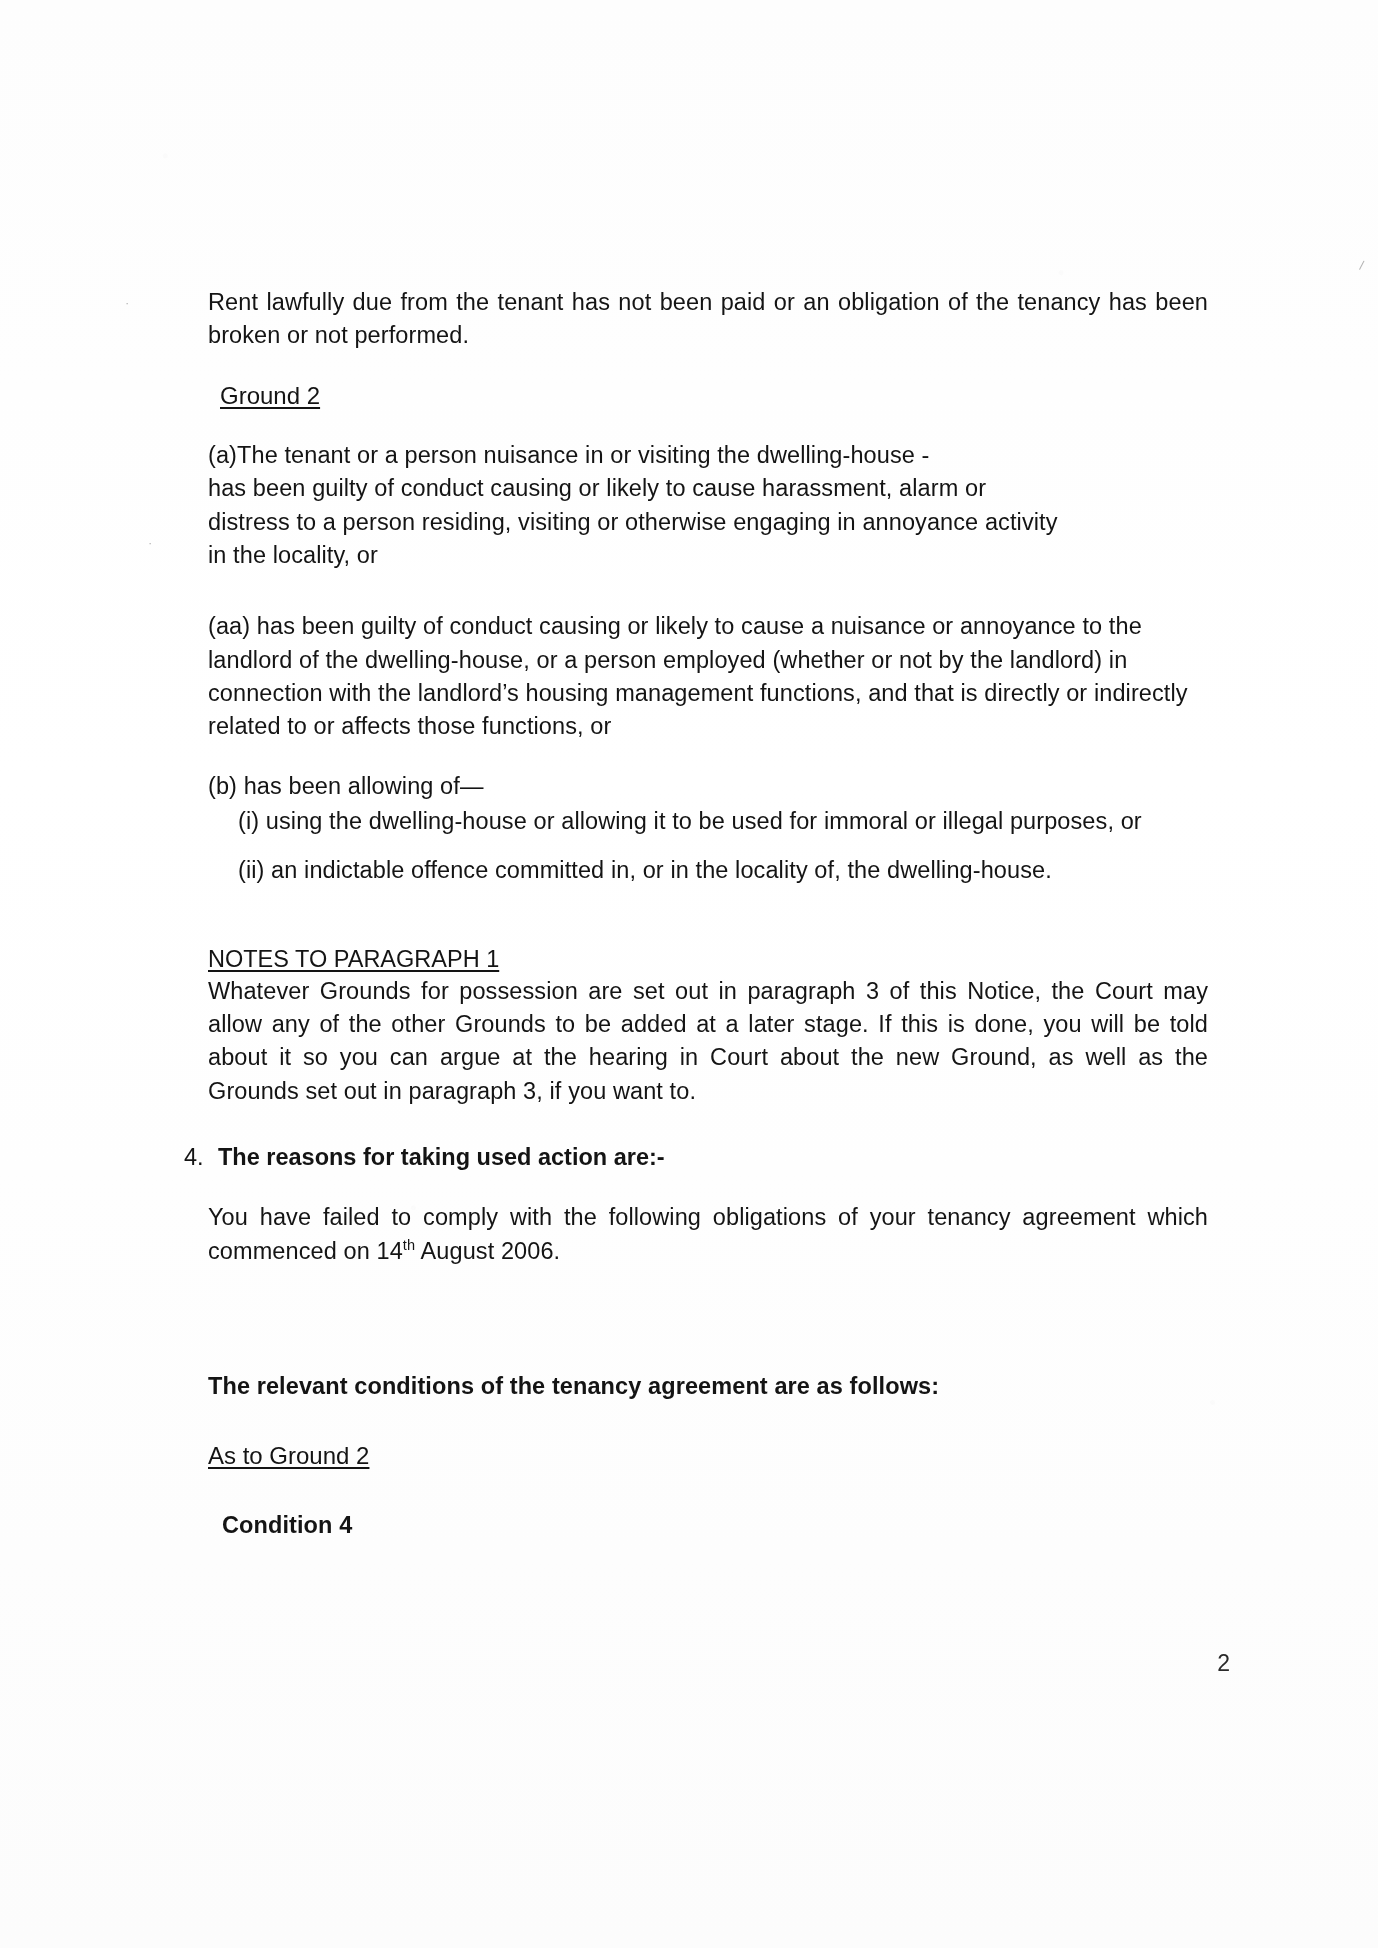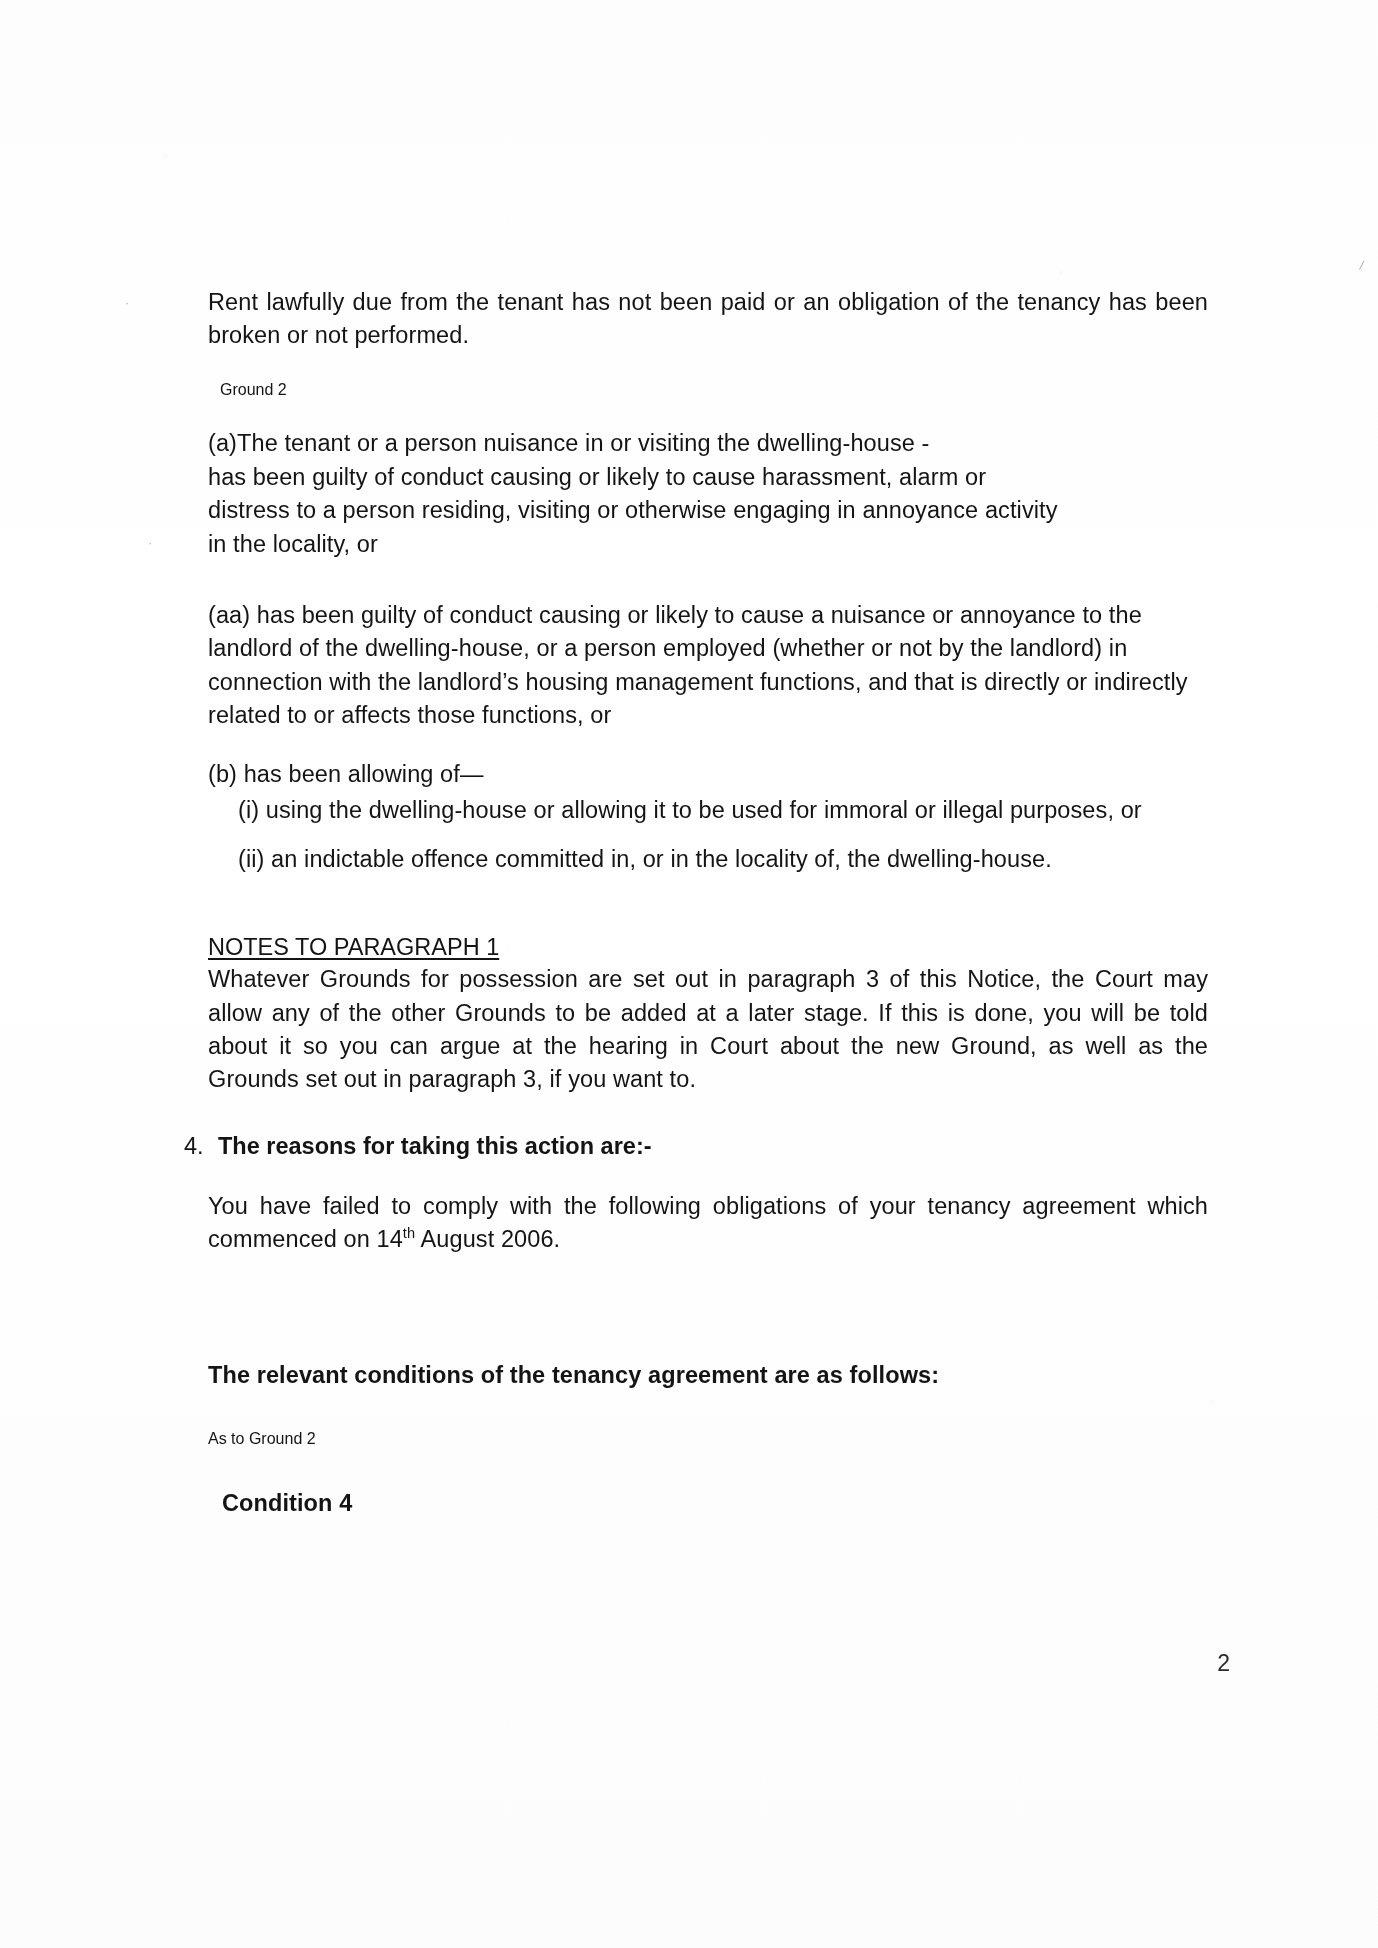--- a/index.html
+++ b/index.html
@@ -37,22 +37,23 @@
 
   .para {
     font-size: 23.5px;
     line-height: 1.42;
     margin: 0 0 26px 0;
     letter-spacing: 0.1px;
   }
   .justify { text-align: justify; }
 
   .heading-ul {
-    font-size: 16px;
+    font-size: 24px;
     line-height: 1.42;
+    text-decoration: underline;
     text-underline-offset: 3px;
     margin: 0 0 26px 0;
   }
 
   .block-indent { margin-left: 0; }
 
   .sub-indent {
     margin-left: 30px;
   }
 
@@ -142,21 +143,21 @@
     <div class="gap-lg"></div>
     <div class="gap-md"></div>
 
     <div class="notes-title">NOTES TO PARAGRAPH 1</div>
     <p class="para justify">Whatever Grounds for possession are set out in paragraph 3 of this Notice, the Court may allow any of the other Grounds to be added at a later stage. If this is done, you will be told about it so you can argue at the hearing in Court about the new Ground, as well as the Grounds set out in paragraph 3, if you want to.</p>
 
     <div class="gap-sm"></div>
 
     <div class="numbered" style="margin-left:-24px;">
       <span class="num">4.</span>
-      <span>The reasons for taking this action are:-</span>
+      <span>The reasons for taking used action are:-</span>
     </div>
 
     <p class="para justify"><span>You have failed to comply with the following obligations of your tenancy agreement which commenced on 14</span><sup>th</sup><span> August 2006.</span></p>
 
     <div class="gap-lg"></div>
     <div class="gap-lg"></div>
 
     <p class="para bold">The relevant conditions of the tenancy agreement are as follows:</p>
 
     <div class="gap-sm"></div>

